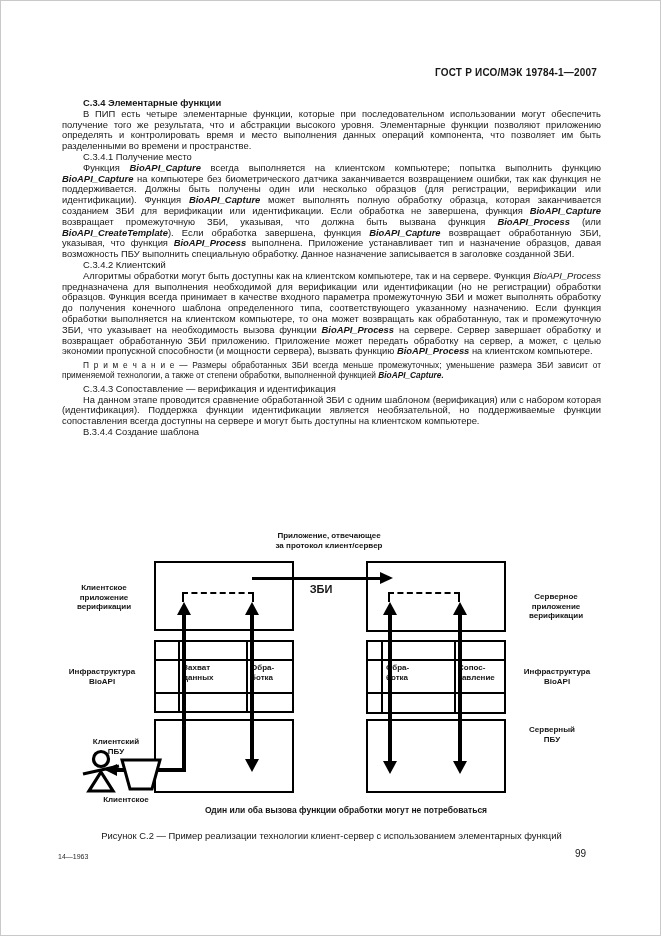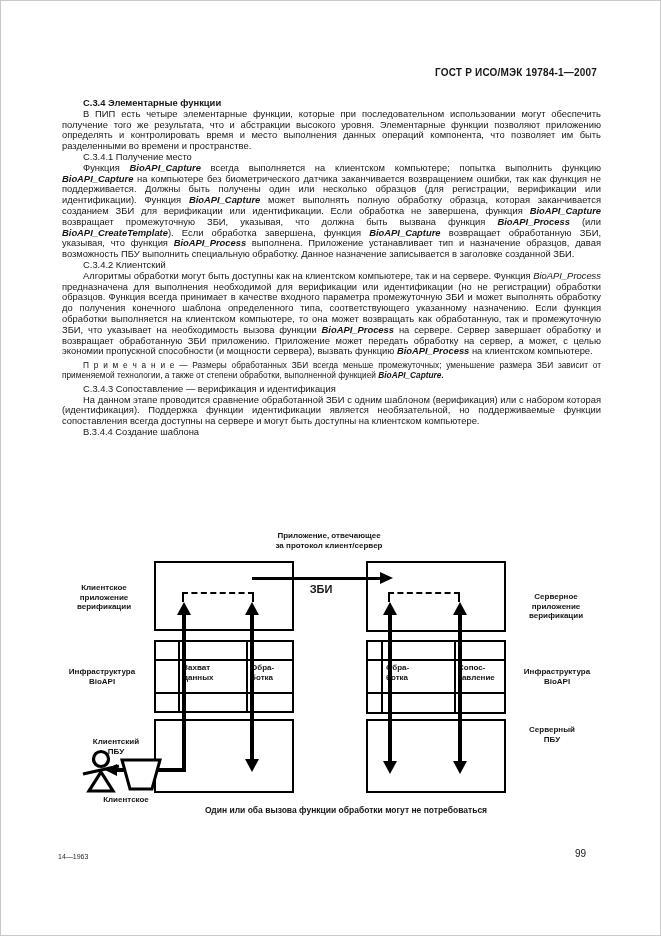--- a/index.html
+++ b/index.html
@@ -137,16 +137,17 @@
 BioAPI</div>
     <div class="fig-label" style="left:76px;top:208px;width:78px;">Клиентский
 ПБУ</div>
     <div class="fig-label" style="left:512px;top:196px;width:78px;">Серверный
 ПБУ</div>
     <div class="fig-label" style="left:85px;top:266px;width:80px;">Клиентское</div>
 
     <div class="fig-note">Один или оба вызова функции обработки могут не потребоваться</div>
   </div>
 
+  <div class="caption">Рисунок С.2 — Пример реализации технологии клиент-сервер с использованием элементарных функций</div>
 
   <div class="footer-note">14—1963</div>
   <div class="page-number">99</div>
 </div>
 
 </body></html>

